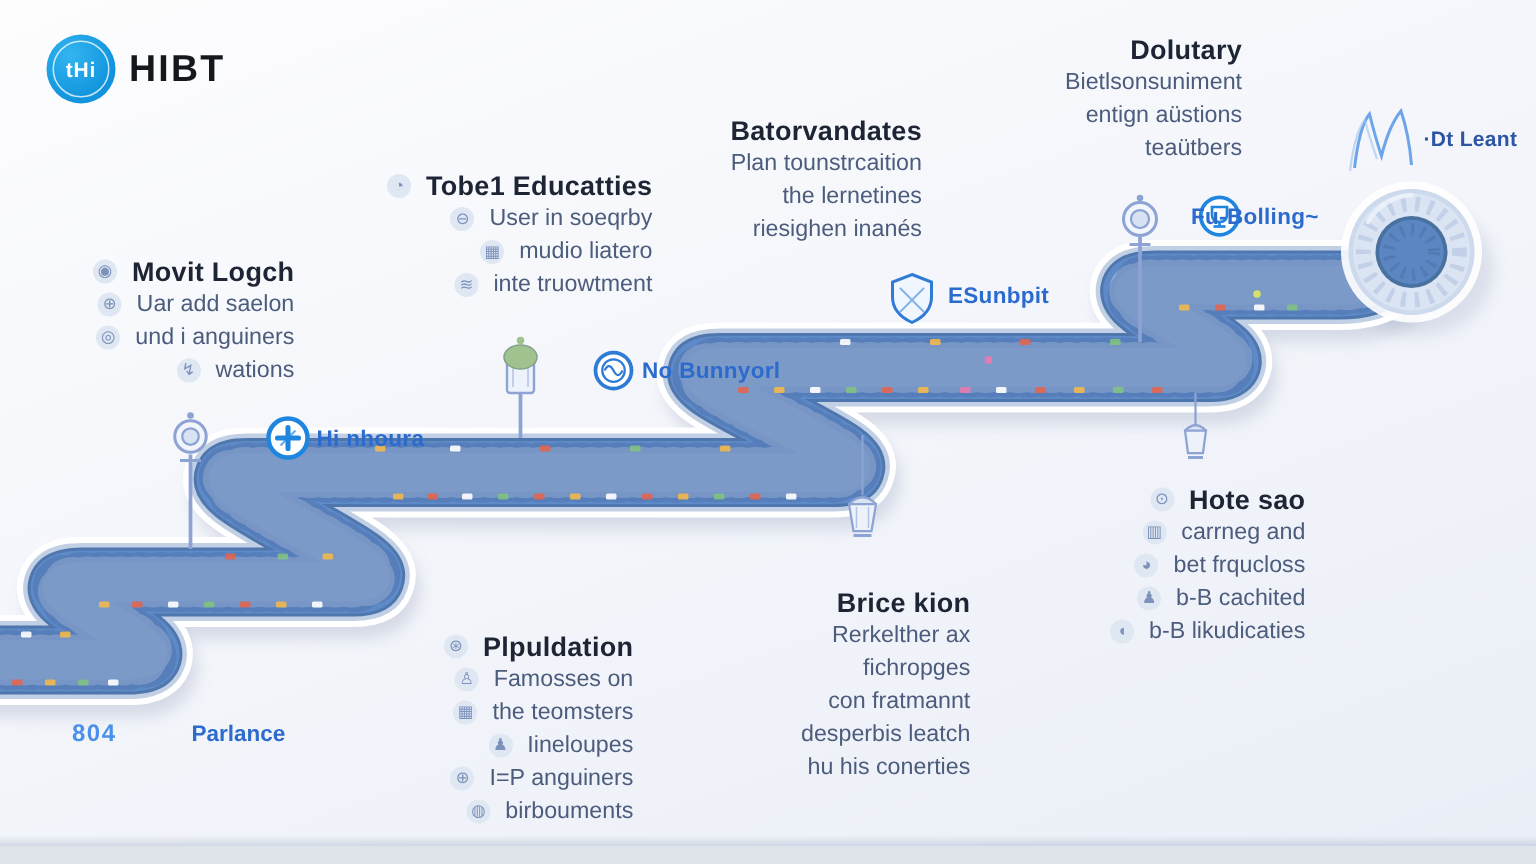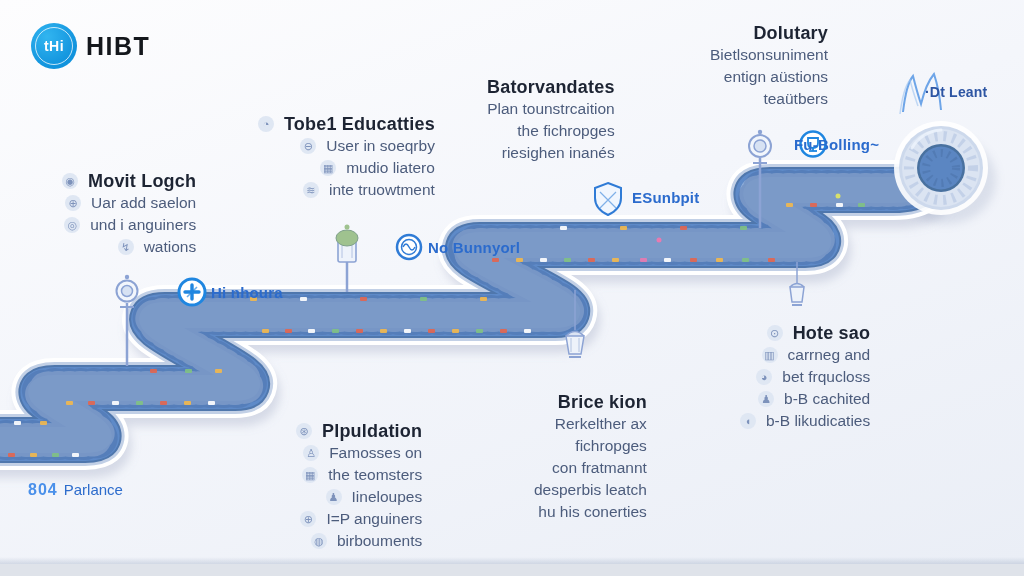--- a/index.html
+++ b/index.html
@@ -29,24 +29,24 @@
   .row{display:flex;align-items:center;gap:10px;height:22px;justify-content:flex-end;}
   .bullet{width:16px;height:16px;border-radius:50%;background:#dfe7f3;color:#7d92bb;
     font-size:11px;line-height:1;display:inline-flex;align-items:center;justify-content:center;flex:0 0 16px;}
   .title{font-size:18px;font-weight:700;color:#1d2433;letter-spacing:.2px;white-space:nowrap;}
   .line{font-size:15.5px;color:#4c5c7c;white-space:nowrap;}
   .no-icons .row{gap:0;}
 
   
   .badge-label{position:absolute;font-size:15px;font-weight:700;color:#2b6bcd;
     letter-spacing:.2px;white-space:nowrap;}
-  .badge-label.small{font-size:14px;color:#2d55a3;}
+  .badge-label.small{font-size:14px;color:#2d55a3;padding-left:24px;}
   .parlance{position:absolute;left:28px;top:481px;display:flex;gap:6px;align-items:baseline;}
-  .parlance .num{font-size:16px;font-weight:800;color:#4a90ea;letter-spacing:1px;}
-  .parlance .lbl{font-size:15px;font-weight:400;color:#2d6ccc;}
+  .parlance .num{font-size:16px;font-weight:800;color:#4a90ea;letter-spacing:1px;margin-left:20px;}
+  .parlance .lbl{font-size:15px;font-weight:700;color:#2d6ccc;margin-left:44px;}
 </style>
 </head>
 <body>
 
 <div id="stage">
 
   <svg class="road-svg" viewBox="0 0 1024 576" xmlns="http://www.w3.org/2000/svg">
     <defs>
       <filter id="soft" x="-30%" y="-30%" width="160%" height="160%">
         <feGaussianBlur stdDeviation="5"></feGaussianBlur>
@@ -247,21 +247,21 @@
   </div>
 
   <div class="block no-icons" style="left:487px;top:76px">
     <div class="row">
         <span class="title">Batorvandates</span>
       </div>
     <div class="row">
         <span class="line">Plan tounstrcaition</span>
       </div>
     <div class="row">
-        <span class="line">the fichropges</span>
+        <span class="line">the lernetines</span>
       </div>
     <div class="row">
         <span class="line">riesighen inanés</span>
       </div>
   </div>
 
   <div class="block no-icons" style="left:710px;top:22px">
     <div class="row">
         <span class="title">Dolutary</span>
       </div>

